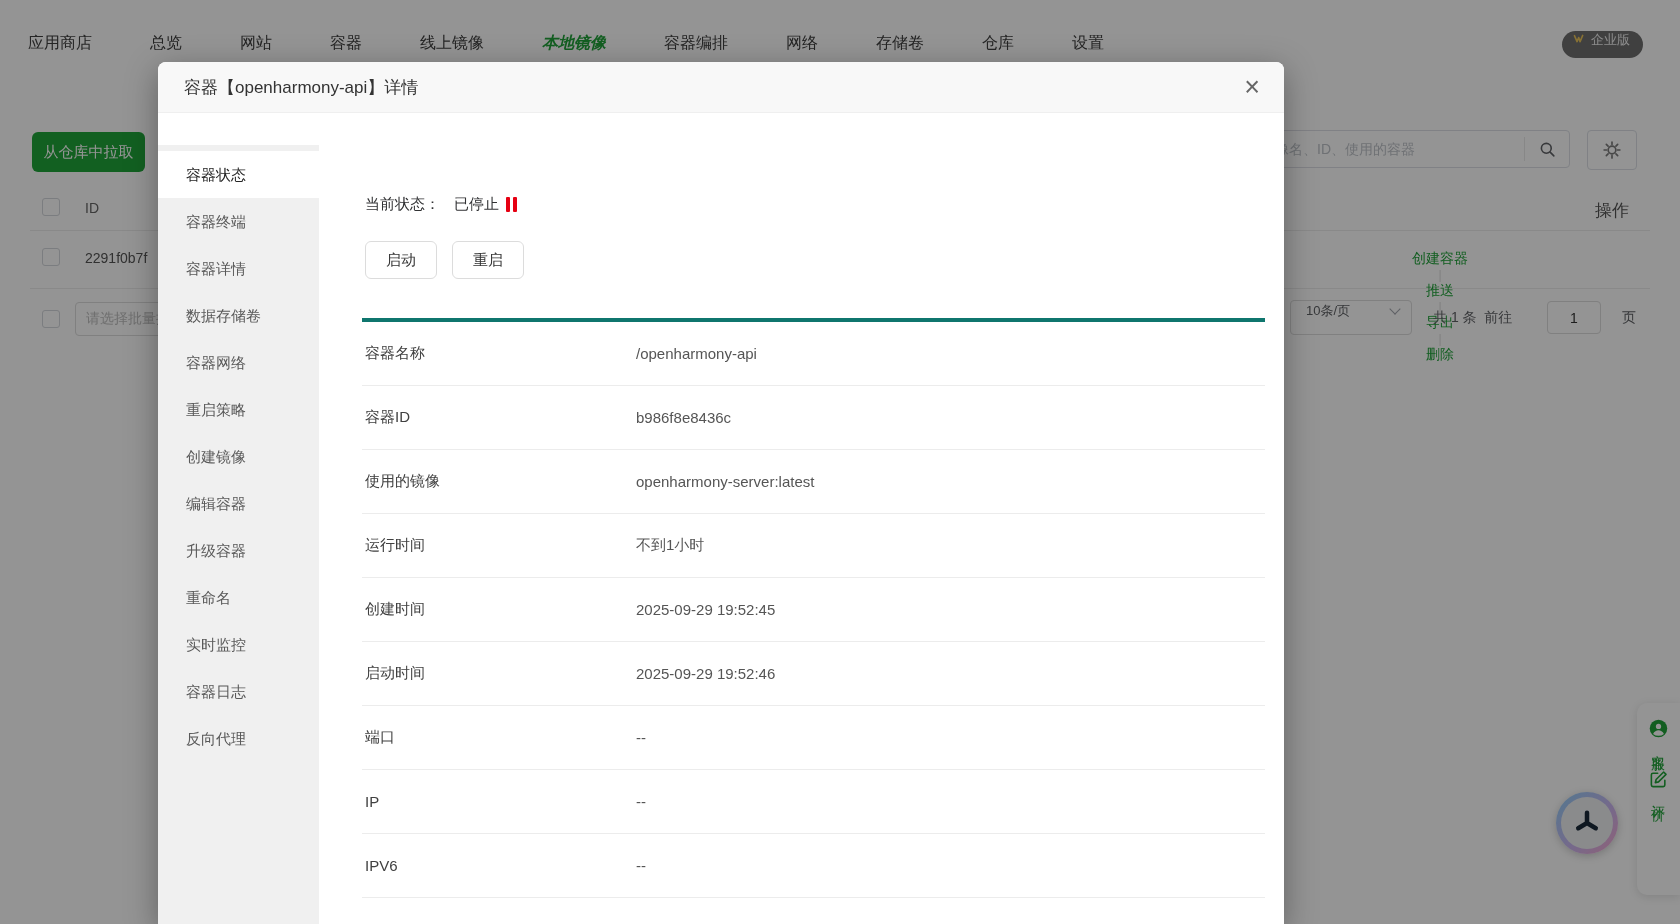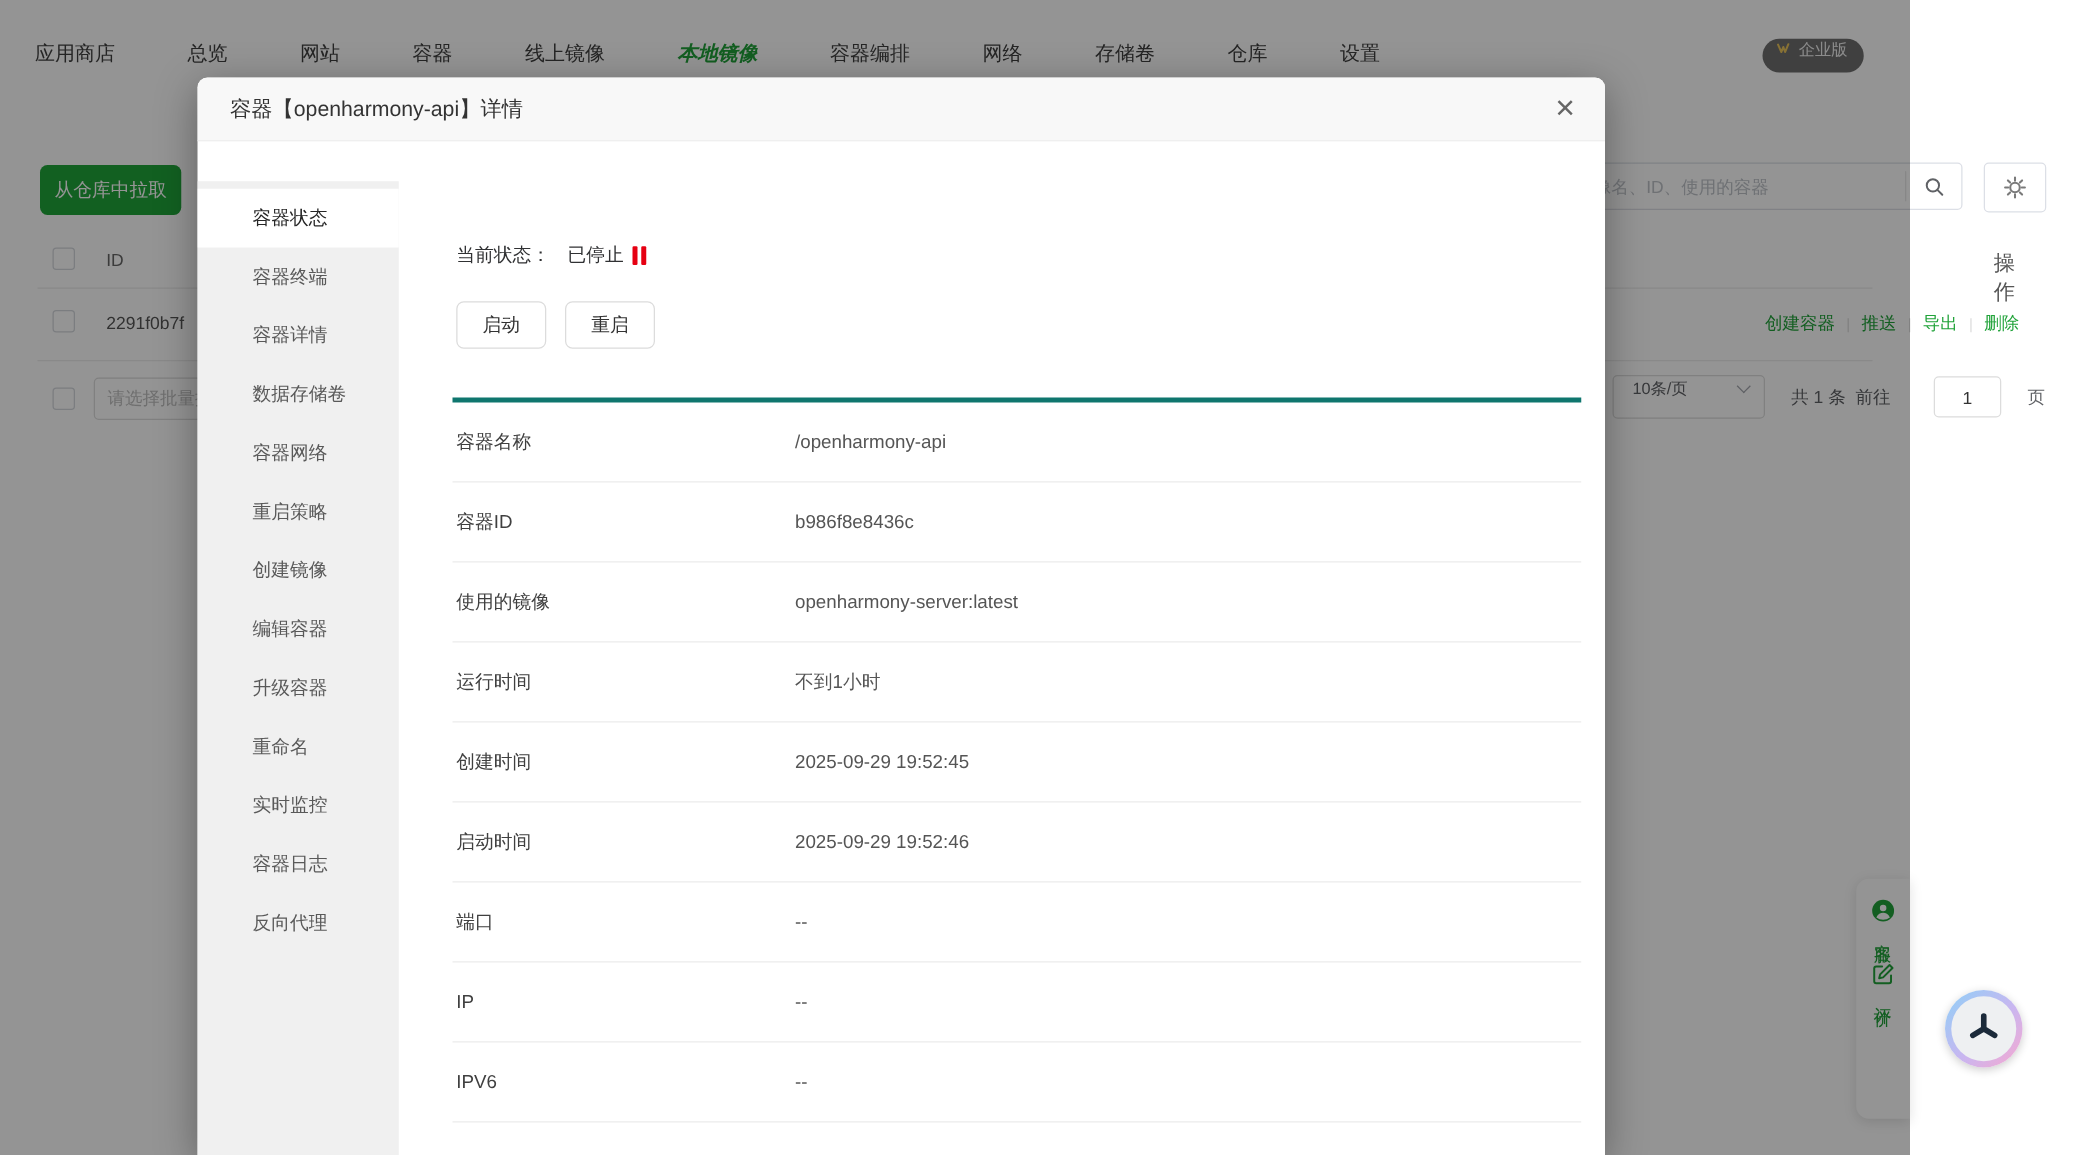--- a/index.html
+++ b/index.html
@@ -1,17 +1,17 @@
 <!DOCTYPE html>
 <html><head>
 <meta charset="utf-8">
 <style>
   html,body{margin:0;padding:0;width:1680px;height:924px;overflow:hidden;
     font-family:"Liberation Sans","DejaVu Sans",sans-serif;background:#fff;}
-  .stage{position:relative;width:1528px;height:924px;background:#fff;}
+  .stage{position:relative;width:1680px;height:924px;background:#fff;}
 
   
   .bg{position:absolute;inset:0;background:#fff;}
   .navbar{position:absolute;left:0;top:0;right:0;height:66px;display:flex;align-items:flex-end;
     padding:0 0 12px 28px;box-sizing:border-box;}
   .nav-item{font-size:16px;color:#404040;margin-right:58px;white-space:nowrap;cursor:pointer;}
   .nav-item.active{color:#21a33a;font-weight:bold;font-style:italic;}
   .ent-badge{position:absolute;right:37px;top:31px;height:27px;border-radius:14px;background:#6e6e6e;
     color:#f0f0f0;font-size:13px;display:flex;align-items:flex-start;gap:5px;padding:0 13px 0 9px;}
   .pull-btn{position:absolute;left:32px;top:132px;width:113px;height:40px;background:#20a53a;border:none;
@@ -24,21 +24,21 @@
   .search-input::placeholder{color:#bfc3c9;}
   .v-div{width:1px;height:24px;background:#e8e8e8;flex:none;}
   .search-icon-area{width:44px;flex:none;display:flex;align-items:center;justify-content:center;cursor:pointer;}
   .gear-btn{position:absolute;left:1587px;top:130px;width:48px;height:38px;border:1px solid #dcdfe6;
     border-radius:4px;background:#fff;display:flex;align-items:center;justify-content:center;cursor:pointer;}
   .checkbox{position:absolute;width:18px;height:18px;border:1px solid #d4d7dc;border-radius:3px;background:#fff;
     box-sizing:border-box;cursor:pointer;}
   .id-header{position:absolute;left:85px;top:200px;font-size:14px;color:#666;}
   .ops-header{position:absolute;left:1595px;top:199px;font-size:17px;color:#555;}
   .row-id{position:absolute;left:85px;top:250px;font-size:14px;color:#555;}
-  .row-actions{position:absolute;left:1412px;top:250px;display:flex;align-items:center;font-size:14px;}
+  .row-actions{position:absolute;left:1412px;top:250px;display:flex;align-items:center;font-size:14px;flex-direction:column;}
   .action-link{color:#21a33a;cursor:pointer;white-space:nowrap;}
   .action-sep{color:#ddd;margin:0 9px;font-size:12px;}
   .batch-select{position:absolute;left:75px;top:302px;width:200px;height:34px;border:1px solid #dcdcdc;
     border-radius:4px;background:#fff;box-sizing:border-box;display:flex;align-items:center;padding:0 10px;
     font-size:14px;color:#bfbfbf;cursor:pointer;}
   .page-size{position:absolute;left:1290px;top:300px;width:122px;height:35px;border:1px solid #dcdcdc;
     border-radius:4px;background:#fff;box-sizing:border-box;display:flex;align-items:center;
     justify-content:space-between;padding:0 12px 14px 15px;font-size:13px;color:#606266;cursor:pointer;}
   .chev{width:7px;height:7px;border-right:1.5px solid #a3a6ad;border-bottom:1.5px solid #a3a6ad;
     transform:rotate(45deg);margin-top:-3px;}
@@ -61,21 +61,21 @@
   .overlay{position:absolute;inset:0;background:rgba(0,0,0,.42);}
   .modal{position:absolute;left:158px;top:62px;width:1126px;height:862px;background:#fff;
     border-radius:8px 8px 0 0;box-shadow:0 8px 32px rgba(0,0,0,.35);overflow:hidden;display:flex;
     flex-direction:column;gap:32px;}
   .modal-header{flex:none;height:50px;background:#f8f8f8;border-bottom:1px solid #efefef;display:flex;
     align-items:center;padding:0 26px;font-size:17px;color:#333;position:relative;}
   .modal-close{position:absolute;right:24px;top:50%;transform:translateY(-50%);font-size:27px;color:#666;
     font-weight:300;line-height:1;cursor:pointer;}
   .modal-body{flex:1;display:flex;min-height:0;}
   .modal-side{flex:none;width:161px;background:#f0f0f0;padding-top:6px;box-sizing:border-box;}
-  .side-item{height:47px;line-height:47px;padding-left:44px;font-size:15px;color:#595959;cursor:pointer;
+  .side-item{height:47px;line-height:47px;padding-left:28px;font-size:15px;color:#595959;cursor:pointer;
     white-space:nowrap;}
   .side-item.active{background:#fff;color:#262626;}
   .modal-content{flex:1;min-width:0;}
   .status-row{margin:50px 0 0 46px;display:flex;align-items:center;font-size:15px;color:#303133;}
   .status-label{margin-right:14px;}
   .pause-icon{display:inline-flex;gap:3px;margin-left:7px;align-items:center;}
   .pause-bar{width:4px;height:15px;background:#e60012;border-radius:1px;}
   .btn-row{margin:27px 0 0 46px;display:flex;gap:15px;}
   .ctl-btn{height:38px;padding:0 20px;background:#fff;border:1px solid #dcdcdc;border-radius:6px;
     font-size:15px;color:#333;cursor:pointer;font-family:inherit;}

